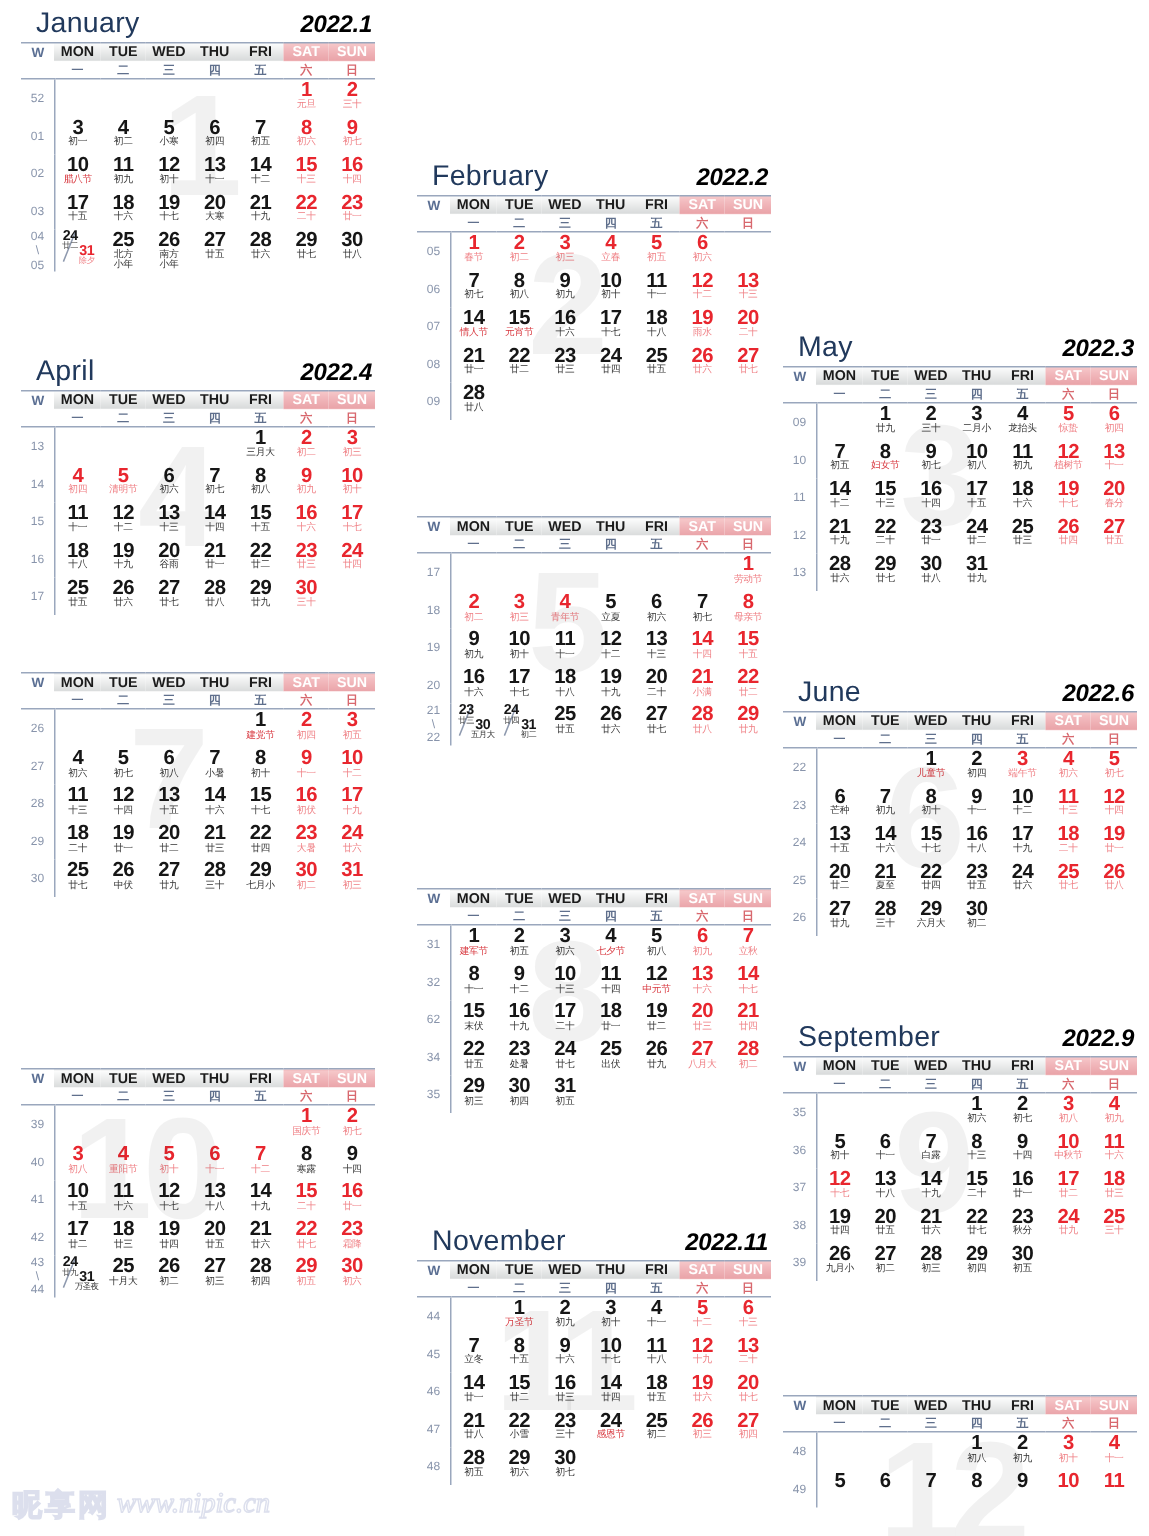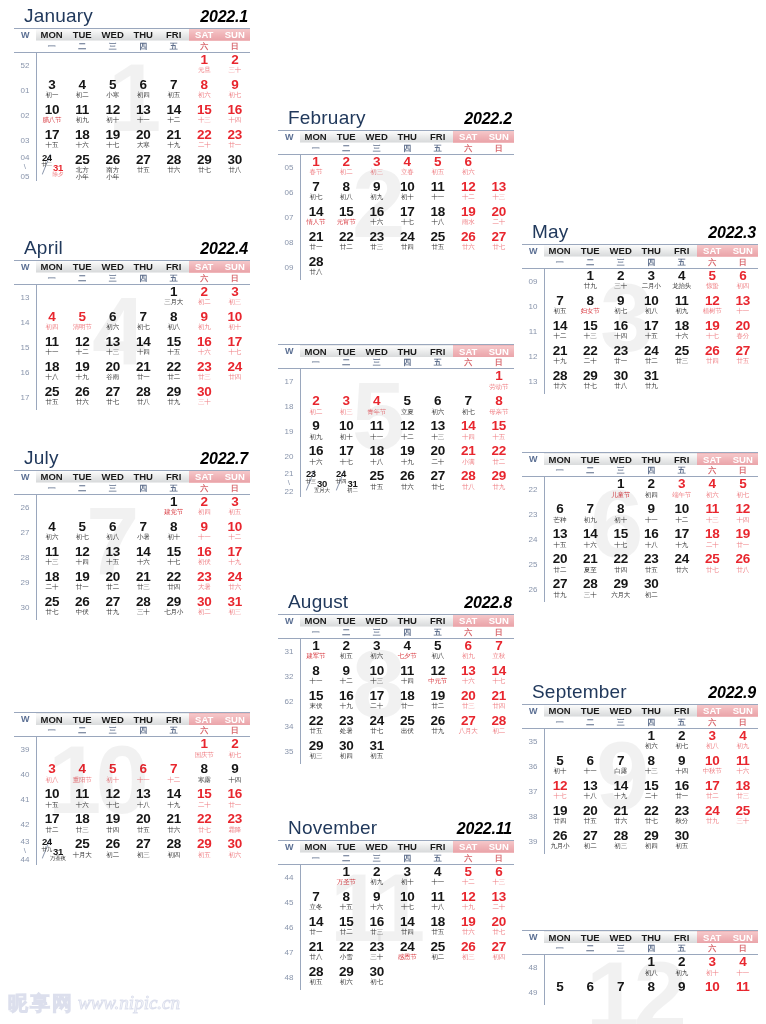--- a/index.html
+++ b/index.html
@@ -1073,20 +1073,24 @@
                 <td class="day r">
                   <span class="dnum">29</span>
                   <span class="lun">廿九</span>
                 </td>
               </tr>
             </tbody>
           </table>
         </div>
       </div>
       <div class="month" style="left: 522px; top: 452px;">
+        <div class="month-head">
+          <div class="m-name">June</div>
+          <div class="m-num">2022.6</div>
+        </div>
         <div class="grid">
           <div class="ghost" style="left: 68px; top: 24px;">6</div>
           <table class="cal">
             <colgroup>
               <col class="wcol">
               <col class="dcol">
               <col class="dcol">
               <col class="dcol">
               <col class="dcol">
               <col class="dcol">
@@ -1254,24 +1258,20 @@
                 </td>
                 <td class="day"></td>
                 <td class="day"></td>
                 <td class="day"></td>
               </tr>
             </tbody>
           </table>
         </div>
       </div>
       <div class="month" style="left: 14px; top: 448px;">
-        <div class="month-head">
-          <div class="m-name">July</div>
-          <div class="m-num">2022.7</div>
-        </div>
         <div class="grid">
           <div class="ghost" style="left: 72px; top: 24px;">7</div>
           <table class="cal">
             <colgroup>
               <col class="wcol">
               <col class="dcol">
               <col class="dcol">
               <col class="dcol">
               <col class="dcol">
               <col class="dcol">
@@ -1442,24 +1442,20 @@
                 <td class="day r">
                   <span class="dnum">31</span>
                   <span class="lun">初三</span>
                 </td>
               </tr>
             </tbody>
           </table>
         </div>
       </div>
       <div class="month" style="left: 278px; top: 592px;">
-        <div class="month-head">
-          <div class="m-name">August</div>
-          <div class="m-num">2022.8</div>
-        </div>
         <div class="grid">
           <div class="ghost" style="left: 74px; top: 22px;">8</div>
           <table class="cal">
             <colgroup>
               <col class="wcol">
               <col class="dcol">
               <col class="dcol">
               <col class="dcol">
               <col class="dcol">
               <col class="dcol">

